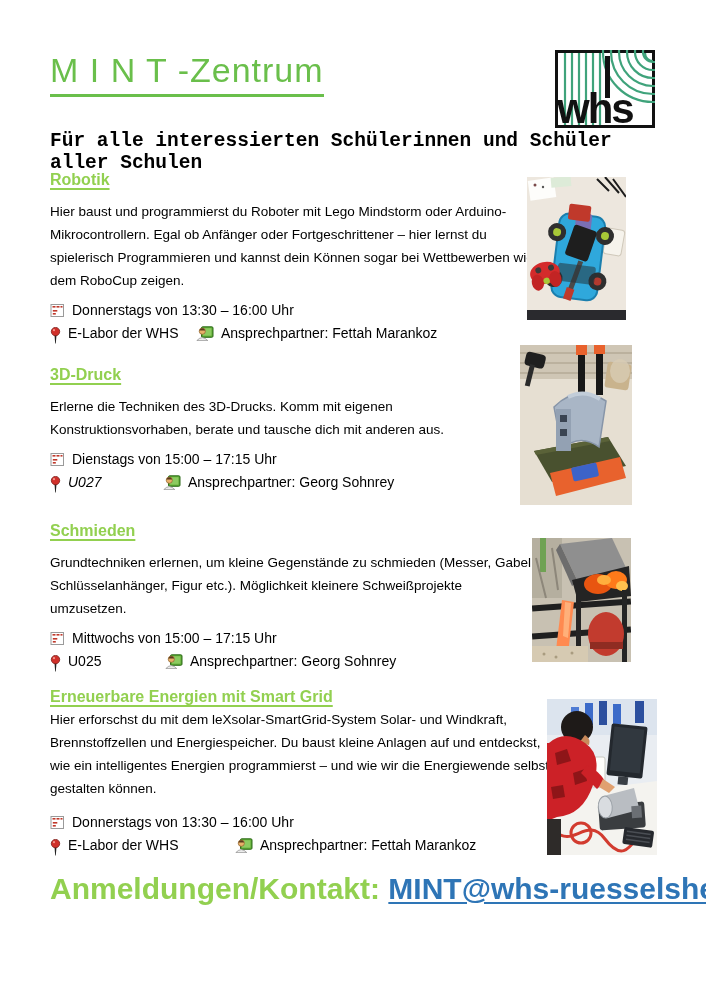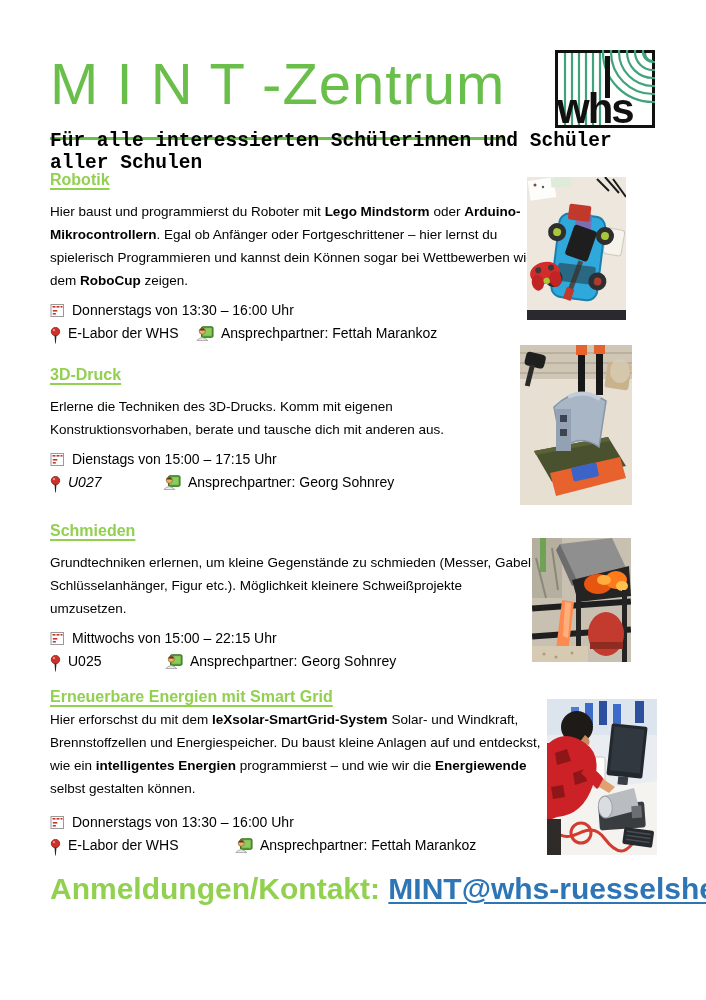--- a/index.html
+++ b/index.html
@@ -7,38 +7,38 @@
   }
   *{margin:0;padding:0;box-sizing:border-box;}
   html,body{background:#888;}
   .page{
     position:relative;width:706px;height:1000px;background:#fff;margin:0 auto;
     font-family:"Liberation Sans",sans-serif;color:#000;overflow:hidden;
   }
   
   .title{
     position:absolute;left:50px;top:52px;
-    font-size:58px;font-weight:400;color:var(--title-green);
-    border-bottom:3px solid var(--title-green);padding-bottom:21px;line-height:1.1;
+    font-size:34px;font-weight:400;color:var(--title-green);
+    border-bottom:3px solid var(--title-green);padding-bottom:5px;line-height:1.1;
     letter-spacing:1px;
   }
   .logo{position:absolute;left:555px;top:50px;}
   .subtitle{
     position:absolute;left:50px;top:130px;width:620px;
     font-size:19.5px;font-weight:700;color:#000;font-family:Liberation Mono, monospace;
   }
   
   .sec{position:absolute;left:50px;}
   .sec h2{
     font-size:16px;font-weight:700;color:var(--heading-green);
     text-decoration:underline;text-decoration-color:var(--heading-green);
     text-decoration-thickness:2px;text-underline-offset:3px;margin-bottom:11px;
   }
   .sec .body{font-size:13.5px;line-height:23px;margin-bottom:8px;}
-  .sec .body b{font-weight:700;}
+  .sec .body b{font-weight:400;}
   .sec-0{top:171px;width:490px;}
   .sec-1{top:366px;width:462px;}
   .sec-2{top:522px;width:492px;}
   .sec-3{top:688px;width:500px;}
   .sec-3 h2{margin-bottom:2px;}
   .row{display:flex;align-items:center;font-size:14px;line-height:21px;margin-top:2px;}
   .row svg{flex:0 0 auto;margin-right:7px;}
   .loc-cell{display:flex;align-items:flex-end;}
   .sec-0 .loc-cell{width:146px;}
   .sec-1 .loc-cell{width:113px;font-style:italic;}
@@ -162,21 +162,21 @@
     <p class="body"><span>Grundtechniken erlernen, um kleine Gegenstände zu schmieden (Messer, Gabel, Schlüsselanhänger, Figur etc.). Möglichkeit kleinere Schweißprojekte umzusetzen.</span></p>
     <div class="row sched">
       <svg width="15" height="15" viewBox="0 0 15 15">
         <rect x="1" y="1.5" width="12.5" height="12" fill="#fff" stroke="#9a9a9a" stroke-width="1"></rect>
         <rect x="2.5" y="3" width="3" height="1.6" fill="#C0392B"></rect>
           <rect x="6.5" y="3" width="3" height="1.6" fill="#C0392B"></rect>
           <rect x="10.5" y="3" width="2" height="1.6" fill="#C0392B"></rect>
         <rect x="2.8" y="7" width="4.5" height="1.6" fill="#C0392B"></rect>
         <rect x="2.8" y="10" width="3" height="1.6" fill="#C0392B"></rect>
       </svg>
-      <span>Mittwochs von 15:00 – 22:15 Uhr</span>
+      <span>Mittwochs von 15:00 – 17:15 Uhr</span>
     </div>
     <div class="row">
       <span class="loc-cell">
         <svg width="11" height="17" viewBox="0 0 11 17">
           <polygon points="4.5,8 6.5,8 5.8,16.5 5.2,16.5" fill="#222"></polygon>
           <circle cx="5.5" cy="4.6" r="4.2" fill="#D0302A" stroke="#7a1d18" stroke-width="0.8"></circle>
           <circle cx="4" cy="3.2" r="1.1" fill="#F4978E"></circle>
         </svg>
         <span>U025</span>
       </span>

